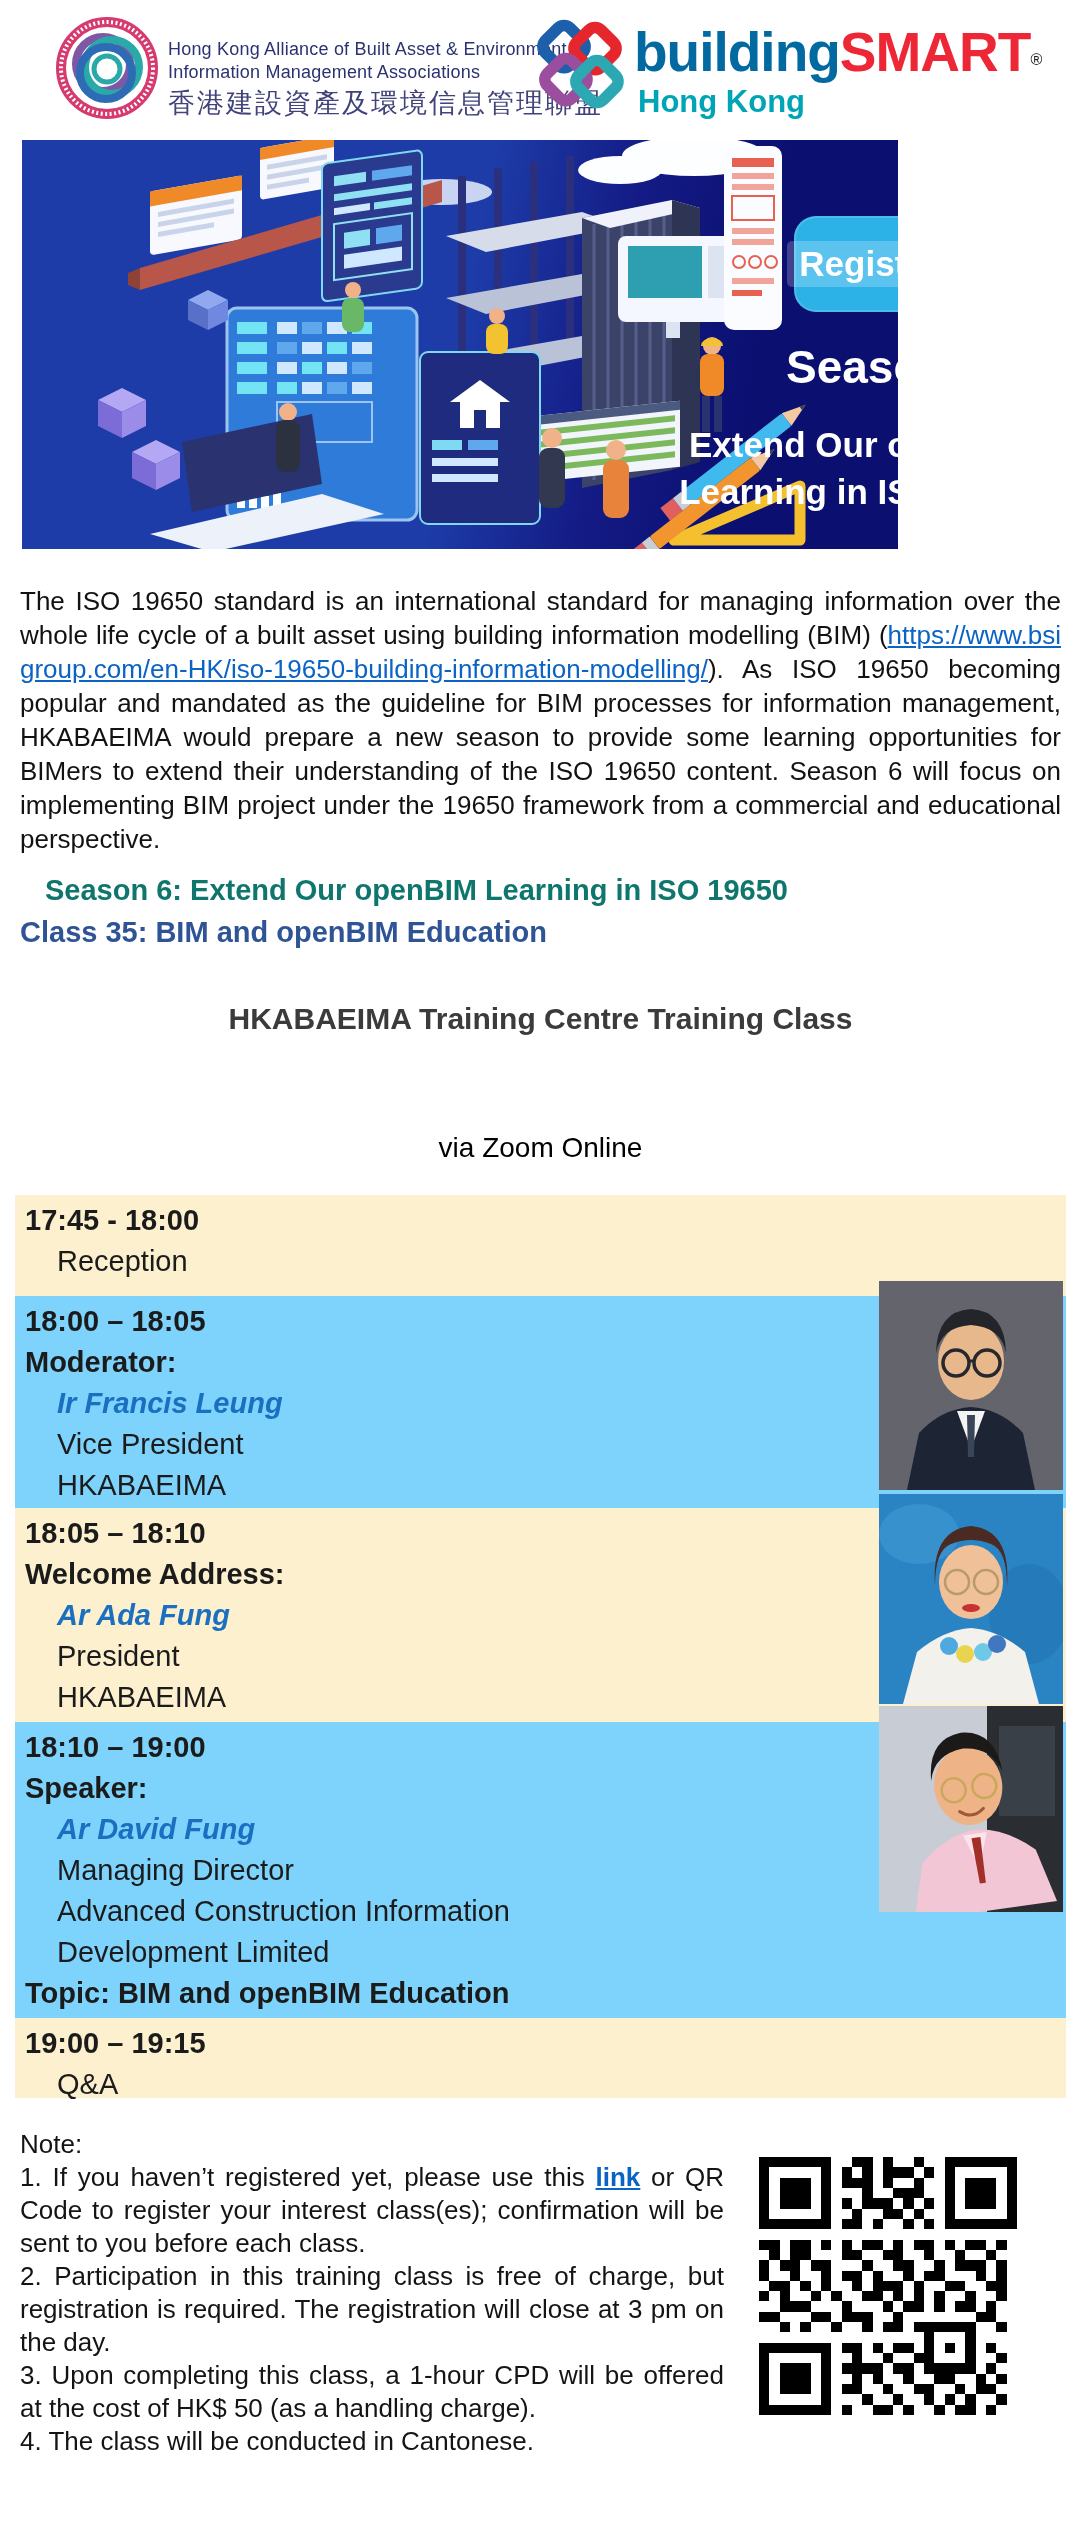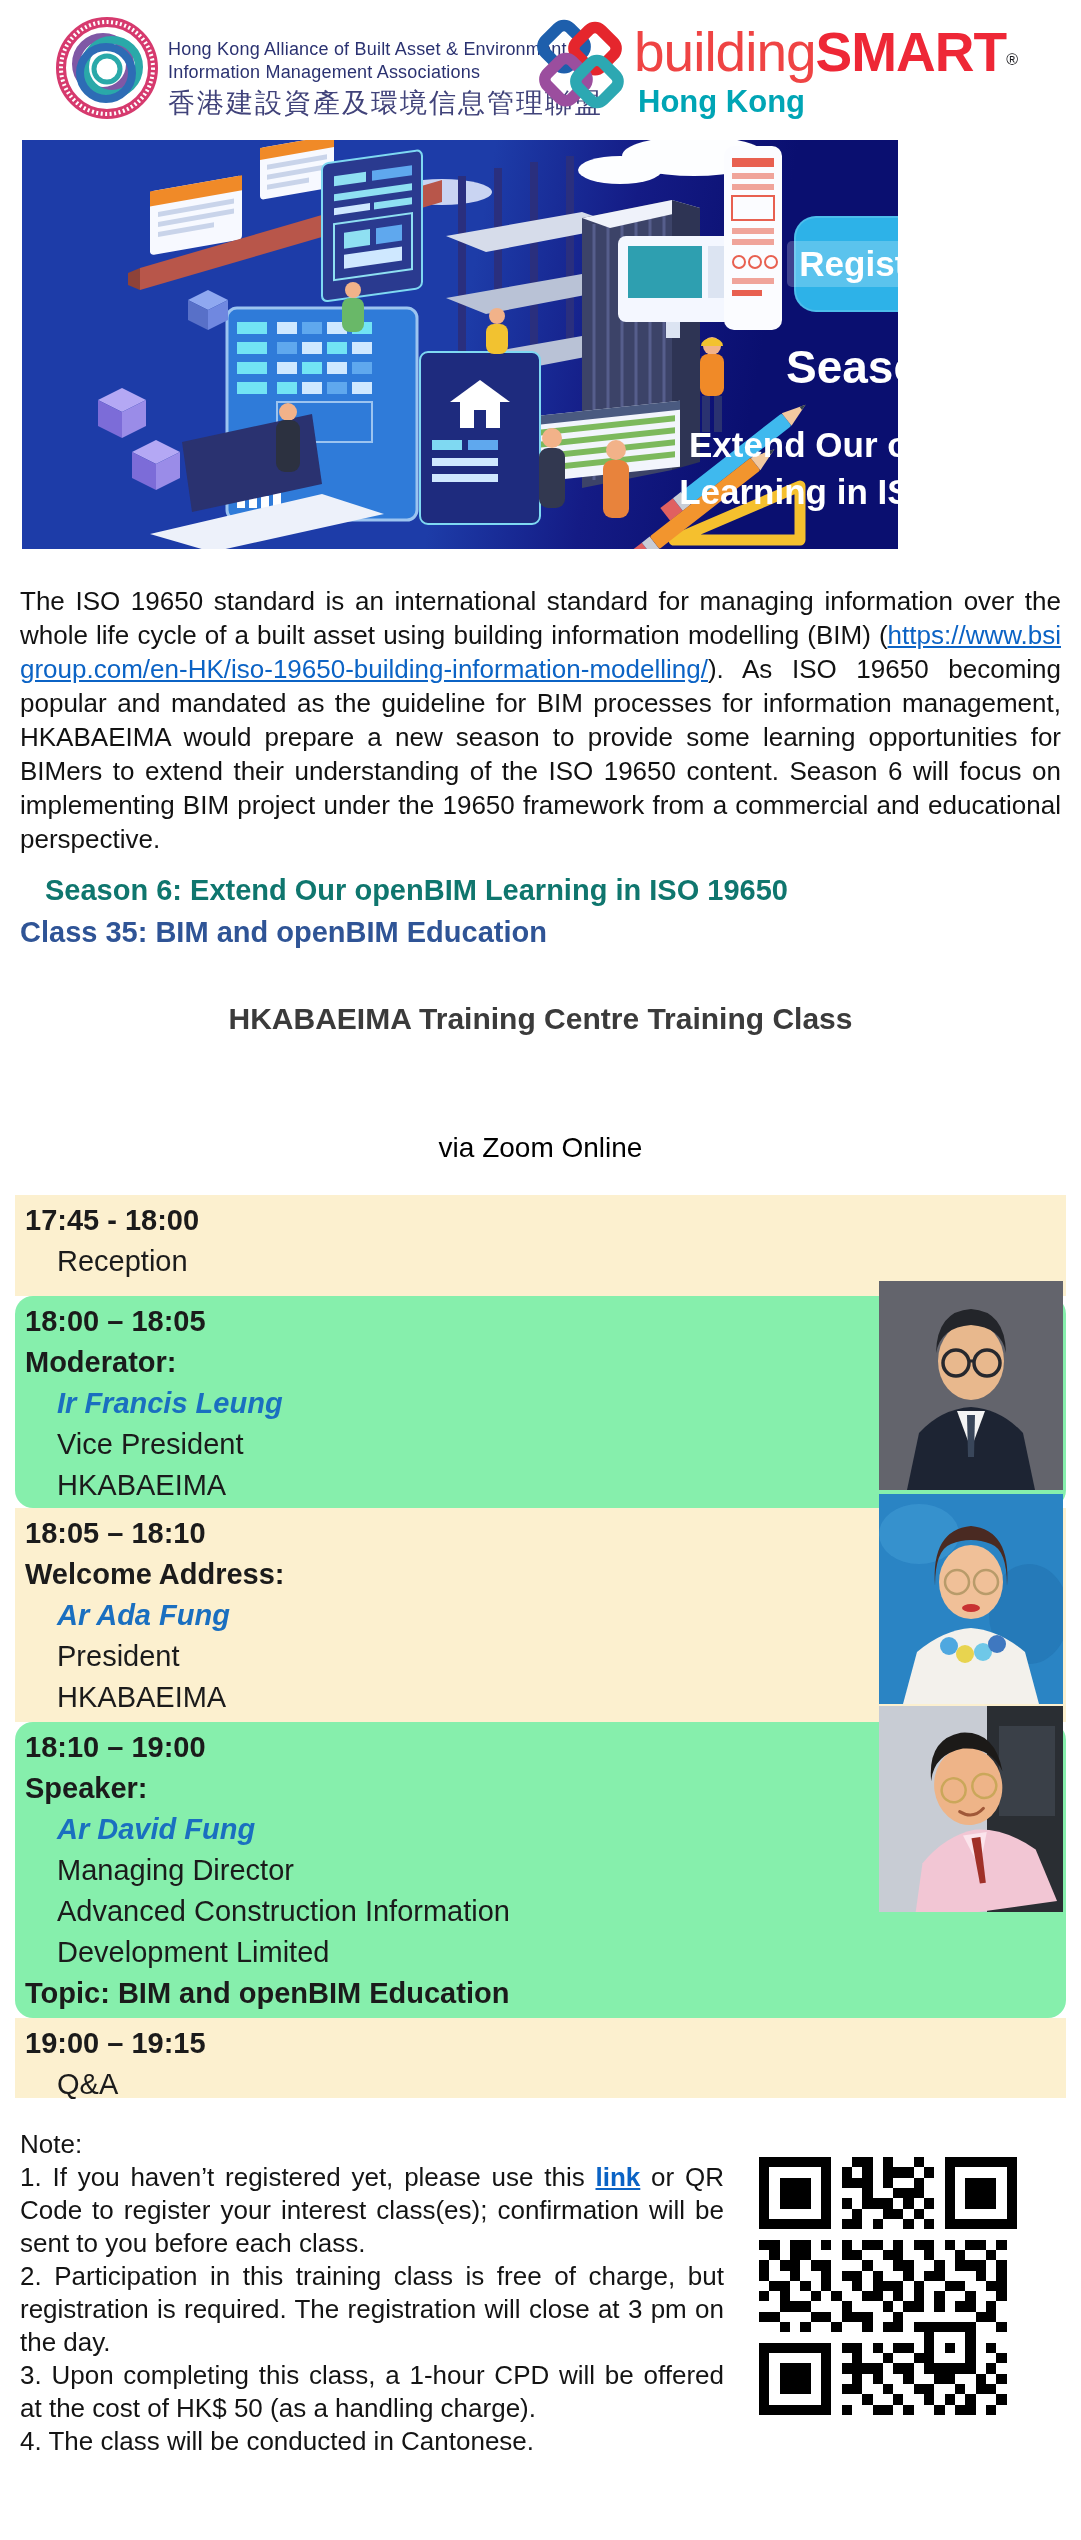--- a/index.html
+++ b/index.html
@@ -5,21 +5,21 @@
   html,body{margin:0;padding:0;background:#fff;}
   .page{position:relative;width:1081px;height:2540px;background:#fff;overflow:hidden;
         font-family:"Liberation Sans",sans-serif;color:#151515;}
   
   .hk-ring{position:absolute;left:56px;top:12px;width:102px;height:112px;}
   .hk-text{position:absolute;left:168px;top:38px;}
   .hk-text .en{font-size:18px;line-height:23px;color:#2B3271;font-weight:500;letter-spacing:.2px;}
   .hk-text .cn{font-size:27px;line-height:34px;color:#41437A;letter-spacing:2px;margin-top:2px;}
   .bs-mark{position:absolute;left:534px;top:16px;width:92px;height:100px;}
   .bs-word{position:absolute;left:634px;top:22px;font-size:55px;line-height:60px;white-space:nowrap;}
-  .bs-word .b1{font-weight:400;color:#ef4444;letter-spacing:-1px;}
+  .bs-word .b1{font-weight:700;color:#0369a1;letter-spacing:-1px;}
   .bs-word .b2{font-weight:600;color:#EE2736;letter-spacing:-1px;}
   .bs-word .reg{font-size:16px;color:#17171c;vertical-align:6px;font-weight:400;}
   .bs-region{position:absolute;left:638px;top:84px;font-size:31px;font-weight:600;color:#00A5B5;}
   
   .banner{position:absolute;left:22px;top:140px;width:876px;height:409px;overflow:hidden;
           background:linear-gradient(100deg,#1D3CA8 0%,#1D3CA8 50%,#141B85 66%,#0A0F70 82%,#0A0F70 100%);}
   .banner svg.illu{position:absolute;left:0;top:0;}
   .reg-btn{position:absolute;left:772px;top:76px;width:246px;height:96px;border-radius:22px;
            background:#2DB2E8;display:flex;align-items:center;justify-content:center;cursor:pointer;
            box-shadow:inset 0 0 0 2px rgba(255,255,255,.15);}
@@ -37,21 +37,21 @@
   .t-season{position:absolute;left:20px;top:874px;font-size:29px;font-weight:bold;color:#0f766e;margin-left:25px;}
   .t-class{position:absolute;left:20px;top:916px;font-size:29px;font-weight:bold;color:#2F5496;}
   .t-c1{position:absolute;left:0;top:1002px;width:1081px;text-align:center;font-size:30px;font-weight:bold;color:#3B3B3B;}
   .t-c2{position:absolute;left:0;top:1064px;width:1081px;text-align:center;font-size:30px;font-weight:bold;color:#3B3B3B;}
   .t-c2 sup{font-size:18px;}
   .t-c3{position:absolute;left:0;top:1132px;width:1081px;text-align:center;font-size:28px;color:#000000;}
   
   .sched{position:absolute;left:15px;top:1195px;width:1051px;font-size:29px;}
   .row{box-sizing:border-box;padding-top:5px;}
   .cream{background:#FCF0CF;}
-  .green{background:#86efac;border-radius:18px;}
+  .green{background:#7dd3fc;}
   .ln{line-height:41px;padding-left:10px;color:#1b1b1b;}
   .b{font-weight:bold;}
   .ind{padding-left:42px;}
   .nm{padding-left:42px;color:#1A6FC0;font-weight:bold;font-style:italic;}
   .photo{position:absolute;left:864px;width:184px;overflow:hidden;}
   
   .note{position:absolute;left:20px;top:2128px;width:704px;font-size:26px;line-height:33px;color:#141414;}
   .note .just{text-align:justify;}
   .note a{color:#0B63C5;text-decoration:underline;font-weight:600;cursor:pointer;}
   

